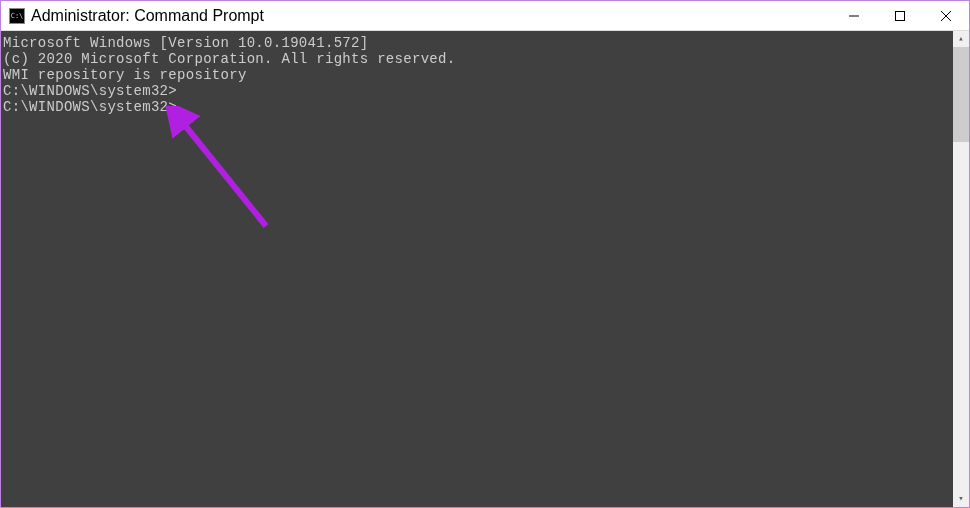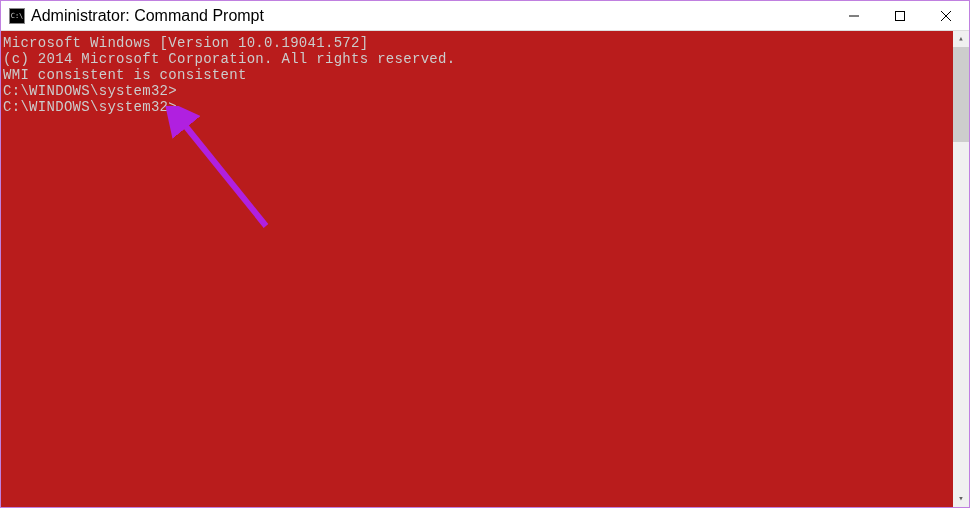--- a/index.html
+++ b/index.html
@@ -52,21 +52,21 @@
       display: flex;
       align-items: center;
       justify-content: center;
       color: #000;
     }
     .window-btn svg {
       width: 10px;
       height: 10px;
     }
     .terminal {
-      background: #b91c1c;
+      background: #404040;
       color: #ccc;
       font-family: Consolas, "Courier New", monospace;
       font-size: 14px;
       line-height: 16px;
       height: calc(100% - 30px);
       padding: 4px 0 0 0;
       position: relative;
       letter-spacing: 0.3px;
     }
     .terminal-line {
@@ -128,23 +128,23 @@
       <svg viewBox="0 0 10 10">
           <line x1="0" y1="0" x2="10" y2="10" stroke="#000" stroke-width="1"></line>
           <line x1="10" y1="0" x2="0" y2="10" stroke="#000" stroke-width="1"></line>
         </svg>
     </div>
   </div>
 </div>
 
 <div class="terminal">
   <div class="terminal-line">Microsoft Windows [Version 10.0.19041.572]</div>
-  <div class="terminal-line">(c) 2014 Microsoft Corporation. All rights reserved.</div>
+  <div class="terminal-line">(c) 2020 Microsoft Corporation. All rights reserved.</div>
   <div class="terminal-line"></div>
-  <div class="terminal-line">WMI consistent is consistent</div>
+  <div class="terminal-line">WMI repository is repository</div>
   <div class="terminal-line"></div>
   <div class="terminal-line">C:\WINDOWS\system32&gt;</div>
   <div class="terminal-line">C:\WINDOWS\system32&gt;</div>
 
   <svg class="annotation-arrow" style="left:160px; top:75px;" width="120" height="130">
     <defs>
       <marker id="arrhead" markerWidth="6" markerHeight="6" refX="2" refY="3" orient="auto">
         <polygon points="0 0, 6 3, 0 6" fill="#b020e0"></polygon>
       </marker>
     </defs>

